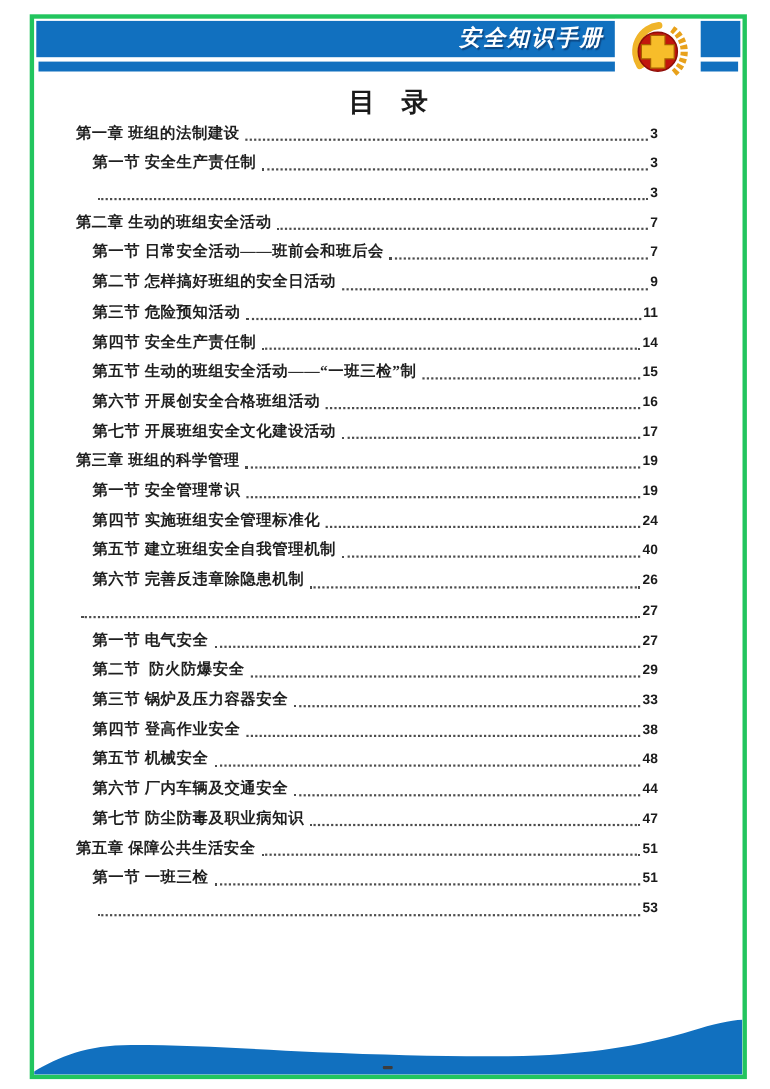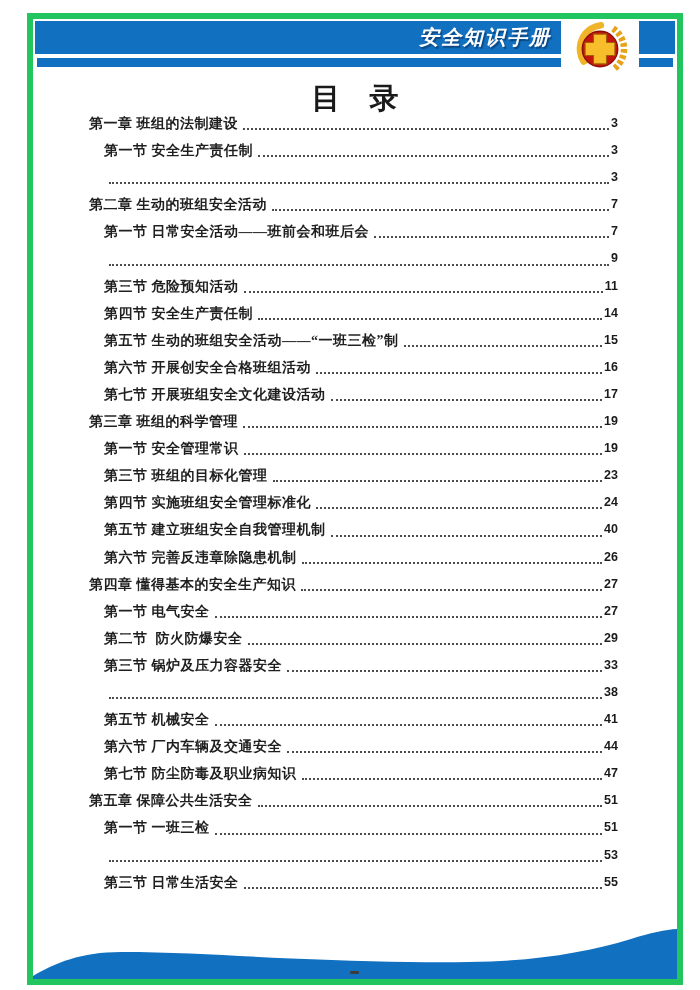--- a/index.html
+++ b/index.html
@@ -7,44 +7,44 @@
     --text:#1f1f1f;
   }
   html,body{margin:0;padding:0;}
   body{
     width:700px;height:990px;position:relative;background:#ffffff;
     font-family:"Liberation Serif","DejaVu Serif",serif;
     overflow:hidden;
   }
   .page{
     position:absolute;left:27px;top:13px;width:644px;height:960px;
-    border:6px solid #22c55e;background:#ffffff;overflow:hidden;
+    border:4px solid #22c55e;background:#ffffff;overflow:hidden;
   }
   
   .hbar-main{position:absolute;left:2px;top:2px;width:526px;height:33px;background:var(--blue);}
   .htitle{
     position:absolute;right:10px;top:0;line-height:33px;color:#ffffff;
     font-size:20px;font-weight:bold;font-style:italic;letter-spacing:2px;
     font-family:"Liberation Sans","DejaVu Sans",sans-serif;
     text-shadow:1.5px 1.5px 1px rgba(10,50,100,.65);
     white-space:nowrap;
   }
   .hbar-stripe{position:absolute;left:4px;top:39px;width:636px;height:9px;background:var(--blue);z-index:1;}
   .logo-box{
     position:absolute;left:528px;top:0;width:78px;height:58px;background:#ffffff;z-index:2;
     display:flex;justify-content:center;align-items:flex-start;
   }
   .badge{width:56px;height:56px;margin-top:2px;}
   .hbar-block{position:absolute;right:2px;top:2px;width:36px;height:33px;background:var(--blue);z-index:3;}
   
   .toc-title{
     position:absolute;top:60px;left:0;width:100%;text-align:center;
-    font-size:29px;font-weight:bold;color:#1a1a1a;white-space:pre;
-  }
-  .toc-list{position:absolute;top:91px;left:56px;width:529px;}
+    font-size:24px;font-weight:bold;color:#1a1a1a;white-space:pre;
+  }
+  .toc-list{position:absolute;top:91px;left:38px;width:529px;}
   .toc-row{display:flex;height:27.1px;line-height:27.1px;font-size:14px;font-weight:bold;color:var(--text);}
   .toc-row.section{padding-left:15px;}
   .toc-label{white-space:pre;letter-spacing:.5px;flex:0 0 auto;}
   .toc-dots{flex:1 1 auto;position:relative;margin:0 2px;min-width:12px;}
   .toc-dots::after{
     content:"";position:absolute;left:3px;right:0;bottom:7px;
     border-bottom:2px dotted #4c4c4c;
   }
   .toc-page{
     flex:0 0 auto;font-family:"Liberation Sans","DejaVu Sans",sans-serif;
@@ -101,20 +101,21 @@
     <span class="toc-label">第二章 生动的班组安全活动</span>
     <span class="toc-dots"></span>
     <span class="toc-page">7</span>
   </div>
       <div class="toc-row section">
     <span class="toc-label">第一节 日常安全活动——班前会和班后会</span>
     <span class="toc-dots"></span>
     <span class="toc-page">7</span>
   </div>
       <div class="toc-row section">
+    <span class="toc-label">第二节 怎样搞好班组的安全日活动</span>
     <span class="toc-dots"></span>
     <span class="toc-page">9</span>
   </div>
       <div class="toc-row section">
     <span class="toc-label">第三节 危险预知活动</span>
     <span class="toc-dots"></span>
     <span class="toc-page">11</span>
   </div>
       <div class="toc-row section">
     <span class="toc-label">第四节 安全生产责任制</span>
@@ -140,67 +141,62 @@
     <span class="toc-label">第三章 班组的科学管理</span>
     <span class="toc-dots"></span>
     <span class="toc-page">19</span>
   </div>
       <div class="toc-row section">
     <span class="toc-label">第一节 安全管理常识</span>
     <span class="toc-dots"></span>
     <span class="toc-page">19</span>
   </div>
       <div class="toc-row section">
-    <span class="toc-label">第三节 班组的目标化管理</span>
-    <span class="toc-dots"></span>
-    <span class="toc-page">23</span>
-  </div>
-      <div class="toc-row section">
     <span class="toc-label">第四节 实施班组安全管理标准化</span>
     <span class="toc-dots"></span>
     <span class="toc-page">24</span>
   </div>
       <div class="toc-row section">
     <span class="toc-label">第五节 建立班组安全自我管理机制</span>
     <span class="toc-dots"></span>
     <span class="toc-page">40</span>
   </div>
       <div class="toc-row section">
     <span class="toc-label">第六节 完善反违章除隐患机制</span>
     <span class="toc-dots"></span>
     <span class="toc-page">26</span>
   </div>
       <div class="toc-row chapter">
-    <span class="toc-label">第四章 懂得基本的安全生产知识</span>
     <span class="toc-dots"></span>
     <span class="toc-page">27</span>
   </div>
       <div class="toc-row section">
     <span class="toc-label">第一节 电气安全</span>
     <span class="toc-dots"></span>
     <span class="toc-page">27</span>
   </div>
       <div class="toc-row section">
     <span class="toc-label">第二节  防火防爆安全</span>
     <span class="toc-dots"></span>
     <span class="toc-page">29</span>
   </div>
       <div class="toc-row section">
     <span class="toc-label">第三节 锅炉及压力容器安全</span>
     <span class="toc-dots"></span>
     <span class="toc-page">33</span>
   </div>
       <div class="toc-row section">
+    <span class="toc-label">第四节 登高作业安全</span>
     <span class="toc-dots"></span>
     <span class="toc-page">38</span>
   </div>
       <div class="toc-row section">
     <span class="toc-label">第五节 机械安全</span>
     <span class="toc-dots"></span>
-    <span class="toc-page">41</span>
+    <span class="toc-page">48</span>
   </div>
       <div class="toc-row section">
     <span class="toc-label">第六节 厂内车辆及交通安全</span>
     <span class="toc-dots"></span>
     <span class="toc-page">44</span>
   </div>
       <div class="toc-row section">
     <span class="toc-label">第七节 防尘防毒及职业病知识</span>
     <span class="toc-dots"></span>
     <span class="toc-page">47</span>
@@ -211,25 +207,20 @@
     <span class="toc-page">51</span>
   </div>
       <div class="toc-row section">
     <span class="toc-label">第一节 一班三检</span>
     <span class="toc-dots"></span>
     <span class="toc-page">51</span>
   </div>
       <div class="toc-row section">
     <span class="toc-dots"></span>
     <span class="toc-page">53</span>
-  </div>
-      <div class="toc-row section">
-    <span class="toc-label">第三节 日常生活安全</span>
-    <span class="toc-dots"></span>
-    <span class="toc-page">55</span>
   </div>
     </div>
 
   <svg class="wave" viewBox="0 0 644 62" preserveAspectRatio="none">
     <path d="M0,59 C22,46 48,35 88,35 C148,35 200,39 258,41.5 C335,44.5 405,46.5 458,44.5 C515,42 558,34 598,22 C617,16 633,12.5 644,12 L644,62 L0,62 Z" fill="#1170bf"></path>
   </svg>
   <div class="pn-mark"></div>
 
 </div>
 

